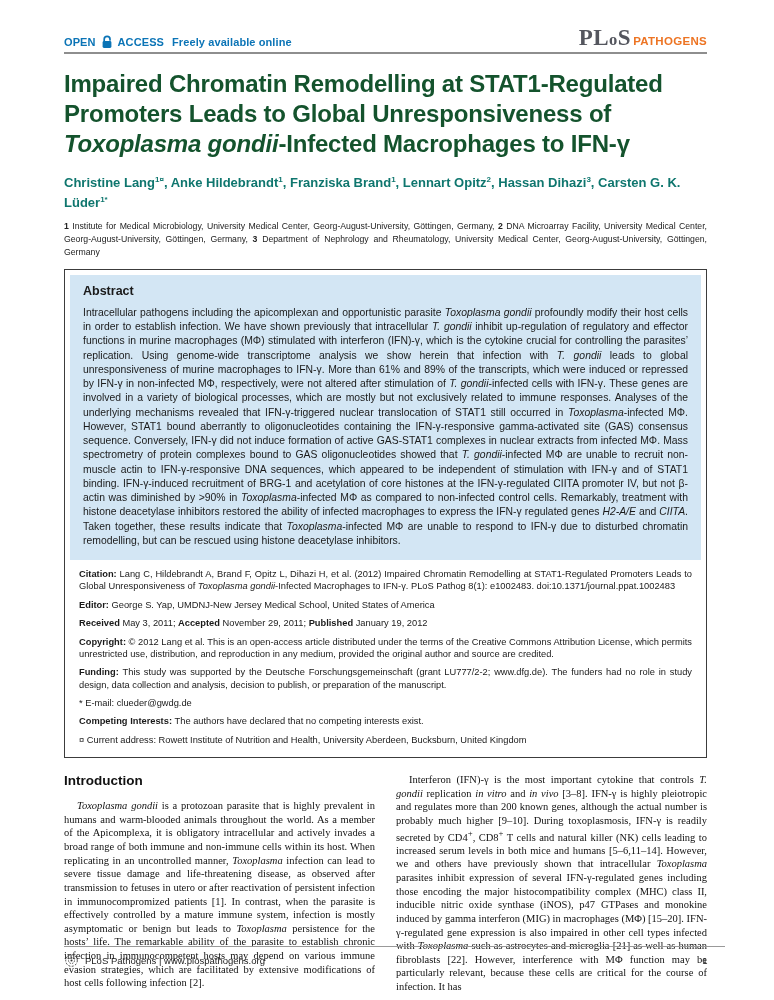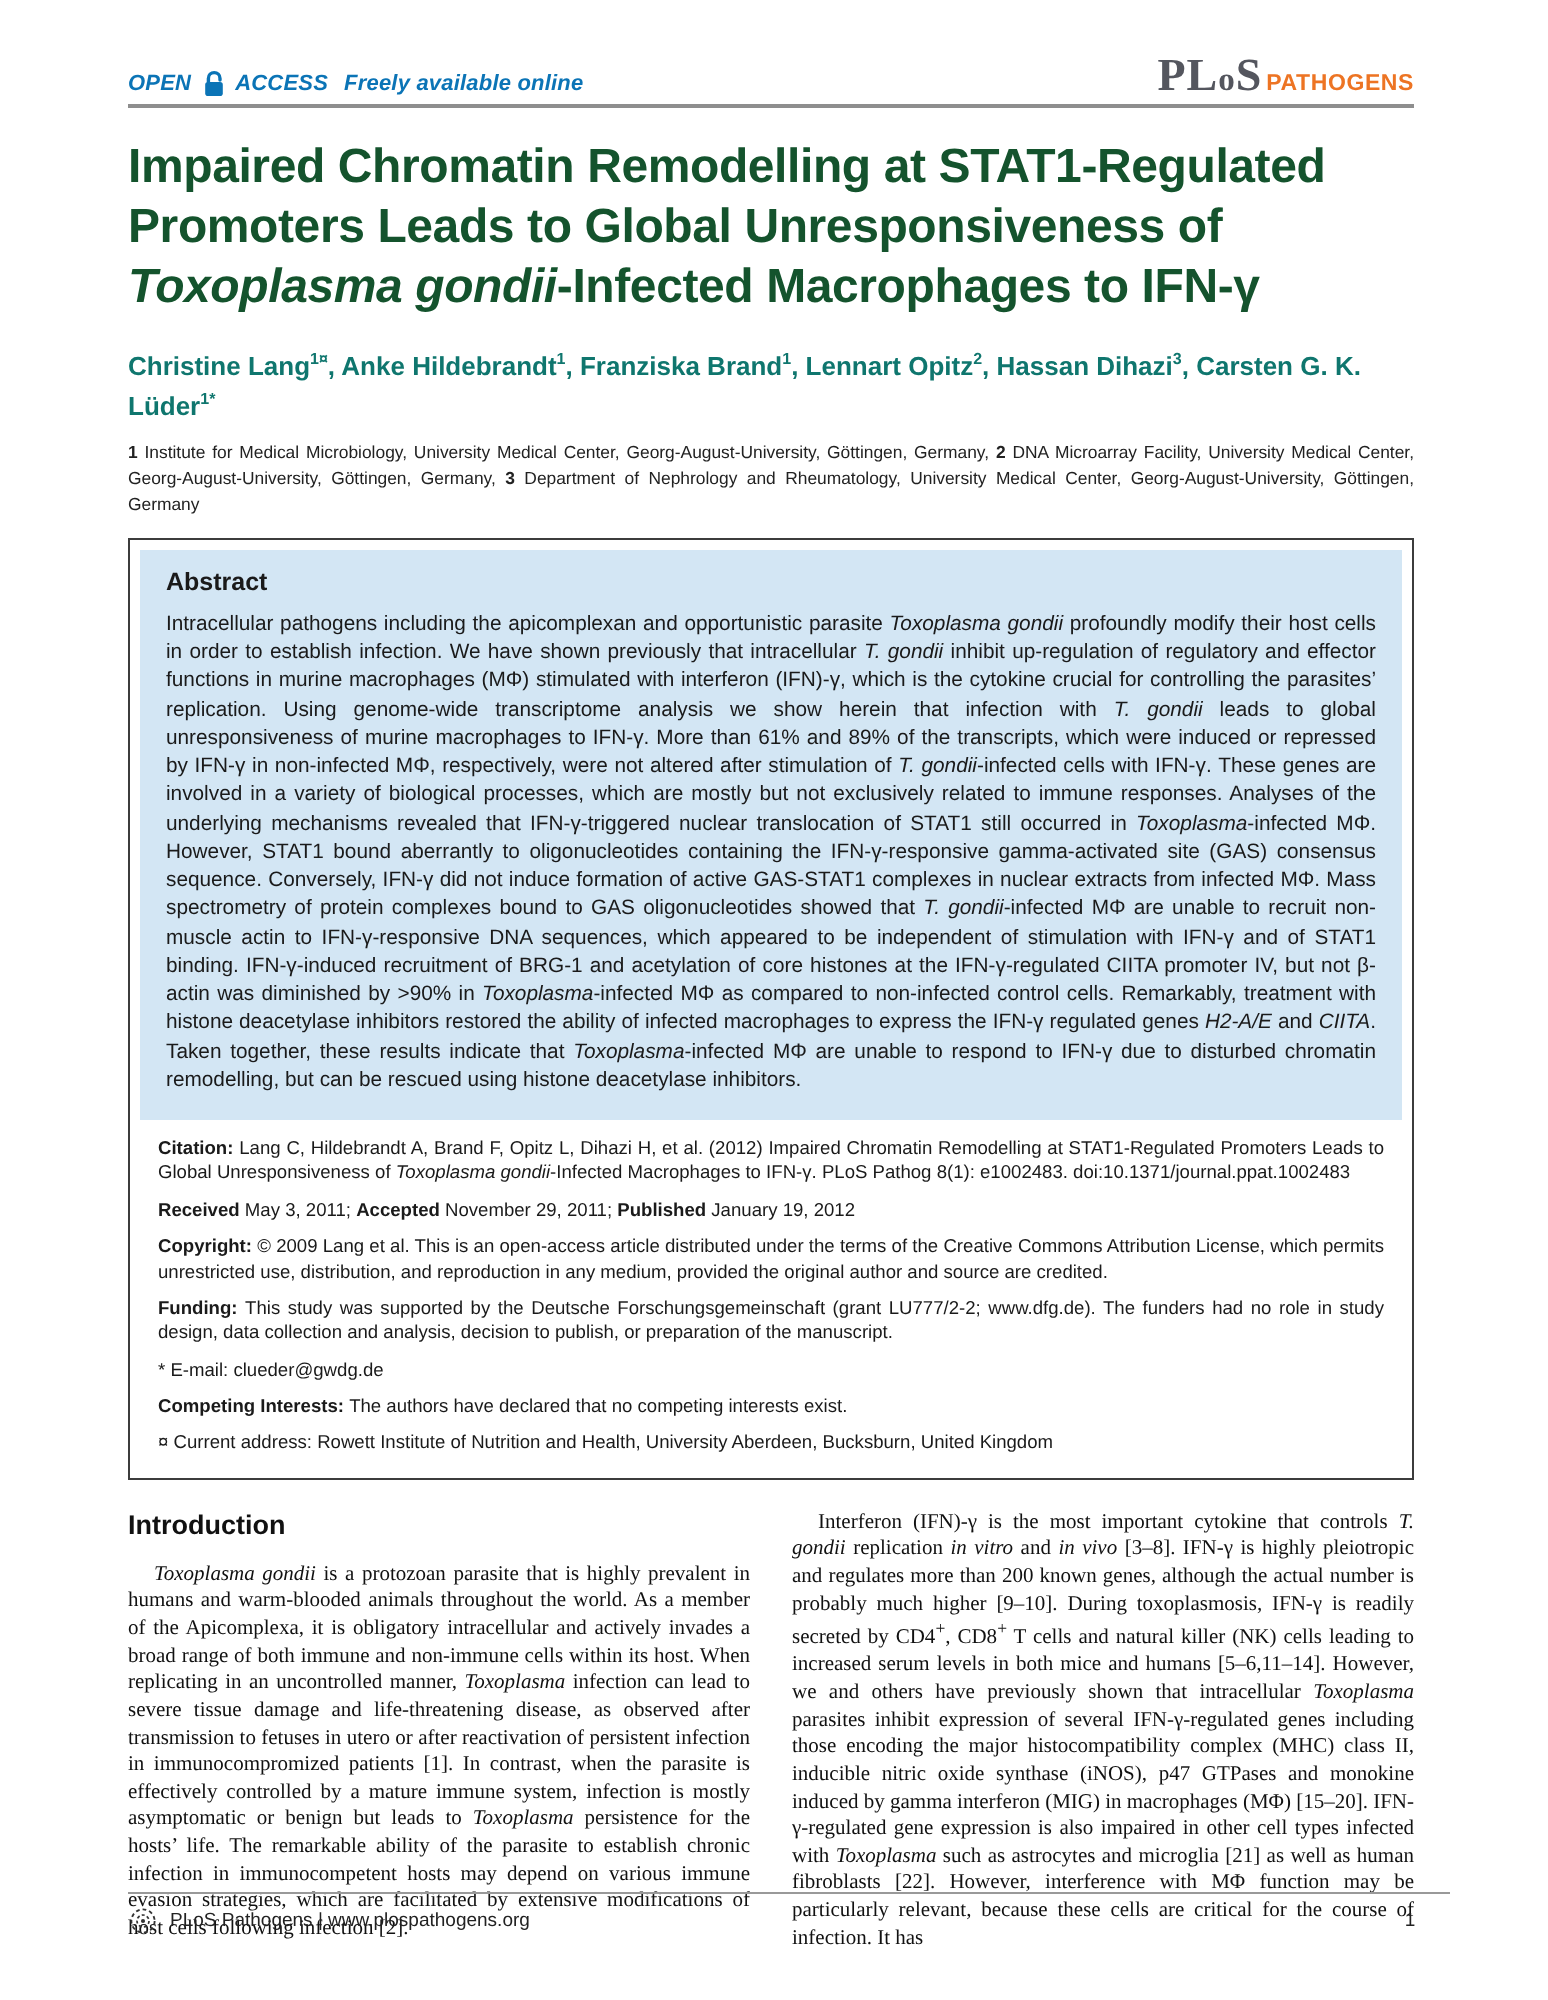--- a/index.html
+++ b/index.html
@@ -15,21 +15,21 @@
   }
   .page{position:relative;width:774px;height:1000px;overflow:hidden;}
   .content{padding:0 67px 0 64px;}
 
   
   .masthead{
     display:flex;justify-content:space-between;align-items:flex-end;
     padding-top:26px;border-bottom:2px solid #8e8e8e;padding-bottom:3px;
   }
   .oa-group{display:flex;align-items:center;gap:4px;color:var(--accent-blue);
-    font-weight:bold;font-size:11px;letter-spacing:.1px;font-style:italic;}
+    font-weight:bold;font-size:11px;letter-spacing:.1px;}
   .oa-lock{display:inline-flex;margin:0 1px;}
   .logo-group{display:flex;align-items:baseline;}
   .logo-plos{font-family:"Liberation Serif",serif;font-size:23px;color:#54565e;font-weight:bold;letter-spacing:.5px;line-height:1;}
   .logo-journal{color:var(--journal-orange);font-weight:bold;font-size:11.5px;margin-left:2px;letter-spacing:.3px;}
 
   
   .article-title{
     margin-top:15px;font-size:24px;font-weight:bold;line-height:1.24;
     letter-spacing:-.2px;color:#14532d;
   }
@@ -94,22 +94,23 @@
 
     <div class="affiliations"><span style="font-weight: bold;">1</span><span> Institute for Medical Microbiology, University Medical Center, Georg-August-University, Göttingen, Germany, </span><span style="font-weight: bold;">2</span><span> DNA Microarray Facility, University Medical Center, Georg-August-University, Göttingen, Germany, </span><span style="font-weight: bold;">3</span><span> Department of Nephrology and Rheumatology, University Medical Center, Georg-August-University, Göttingen, Germany</span></div>
 
     <div class="info-box">
       <div class="abstract-panel">
         <div class="abstract-heading">Abstract</div>
         <div class="abstract-text"><span>Intracellular pathogens including the apicomplexan and opportunistic parasite </span><span style="font-style: italic;">Toxoplasma gondii</span><span> profoundly modify their host cells in order to establish infection. We have shown previously that intracellular </span><span style="font-style: italic;">T. gondii</span><span> inhibit up-regulation of regulatory and effector functions in murine macrophages (MΦ) stimulated with interferon (IFN)-γ, which is the cytokine crucial for controlling the parasites’ replication. Using genome-wide transcriptome analysis we show herein that infection with </span><span style="font-style: italic;">T. gondii</span><span> leads to global unresponsiveness of murine macrophages to IFN-γ. More than 61% and 89% of the transcripts, which were induced or repressed by IFN-γ in non-infected MΦ, respectively, were not altered after stimulation of </span><span style="font-style: italic;">T. gondii</span><span>-infected cells with IFN-γ. These genes are involved in a variety of biological processes, which are mostly but not exclusively related to immune responses. Analyses of the underlying mechanisms revealed that IFN-γ-triggered nuclear translocation of STAT1 still occurred in </span><span style="font-style: italic;">Toxoplasma</span><span>-infected MΦ. However, STAT1 bound aberrantly to oligonucleotides containing the IFN-γ-responsive gamma-activated site (GAS) consensus sequence. Conversely, IFN-γ did not induce formation of active GAS-STAT1 complexes in nuclear extracts from infected MΦ. Mass spectrometry of protein complexes bound to GAS oligonucleotides showed that </span><span style="font-style: italic;">T. gondii</span><span>-infected MΦ are unable to recruit non-muscle actin to IFN-γ-responsive DNA sequences, which appeared to be independent of stimulation with IFN-γ and of STAT1 binding. IFN-γ-induced recruitment of BRG-1 and acetylation of core histones at the IFN-γ-regulated CIITA promoter IV, but not β-actin was diminished by &gt;90% in </span><span style="font-style: italic;">Toxoplasma</span><span>-infected MΦ as compared to non-infected control cells. Remarkably, treatment with histone deacetylase inhibitors restored the ability of infected macrophages to express the IFN-γ regulated genes </span><span style="font-style: italic;">H2-A/E</span><span> and </span><span style="font-style: italic;">CIITA</span><span>. Taken together, these results indicate that </span><span style="font-style: italic;">Toxoplasma</span><span>-infected MΦ are unable to respond to IFN-γ due to disturbed chromatin remodelling, but can be rescued using histone deacetylase inhibitors.</span></div>
       </div>
       <div class="notes">
         <div class="note"><span style="font-weight: bold;">Citation: </span><span>Lang C, Hildebrandt A, Brand F, Opitz L, Dihazi H, et al. (2012) Impaired Chromatin Remodelling at STAT1-Regulated Promoters Leads to Global Unresponsiveness of </span><span style="font-style: italic;">Toxoplasma gondii</span><span>-Infected Macrophages to IFN-γ. PLoS Pathog 8(1): e1002483. doi:10.1371/journal.ppat.1002483</span></div>
+        <div class="note"><span style="font-weight: bold;">Editor: </span><span>George S. Yap, UMDNJ-New Jersey Medical School, United States of America</span></div>
         <div class="note"><span style="font-weight: bold;">Received </span><span>May 3, 2011; </span><span style="font-weight: bold;">Accepted </span><span>November 29, 2011; </span><span style="font-weight: bold;">Published </span><span>January 19, 2012</span></div>
-        <div class="note"><span style="font-weight: bold;">Copyright: </span><span>© 2009 Lang et al. This is an open-access article distributed under the terms of the Creative Commons Attribution License, which permits unrestricted use, distribution, and reproduction in any medium, provided the original author and source are credited.</span></div>
+        <div class="note"><span style="font-weight: bold;">Copyright: </span><span>© 2012 Lang et al. This is an open-access article distributed under the terms of the Creative Commons Attribution License, which permits unrestricted use, distribution, and reproduction in any medium, provided the original author and source are credited.</span></div>
         <div class="note"><span style="font-weight: bold;">Funding: </span><span>This study was supported by the Deutsche Forschungsgemeinschaft (grant LU777/2-2; www.dfg.de). The funders had no role in study design, data collection and analysis, decision to publish, or preparation of the manuscript.</span></div>
         <div class="note"><span>* E-mail: clueder@gwdg.de</span></div>
         <div class="note"><span style="font-weight: bold;">Competing Interests: </span><span>The authors have declared that no competing interests exist.</span></div>
         <div class="note"><span>¤ Current address: Rowett Institute of Nutrition and Health, University Aberdeen, Bucksburn, United Kingdom</span></div>
       </div>
     </div>
 
     <div class="body-columns">
       <div class="col">
         <h2 class="section-heading">Introduction</h2>

